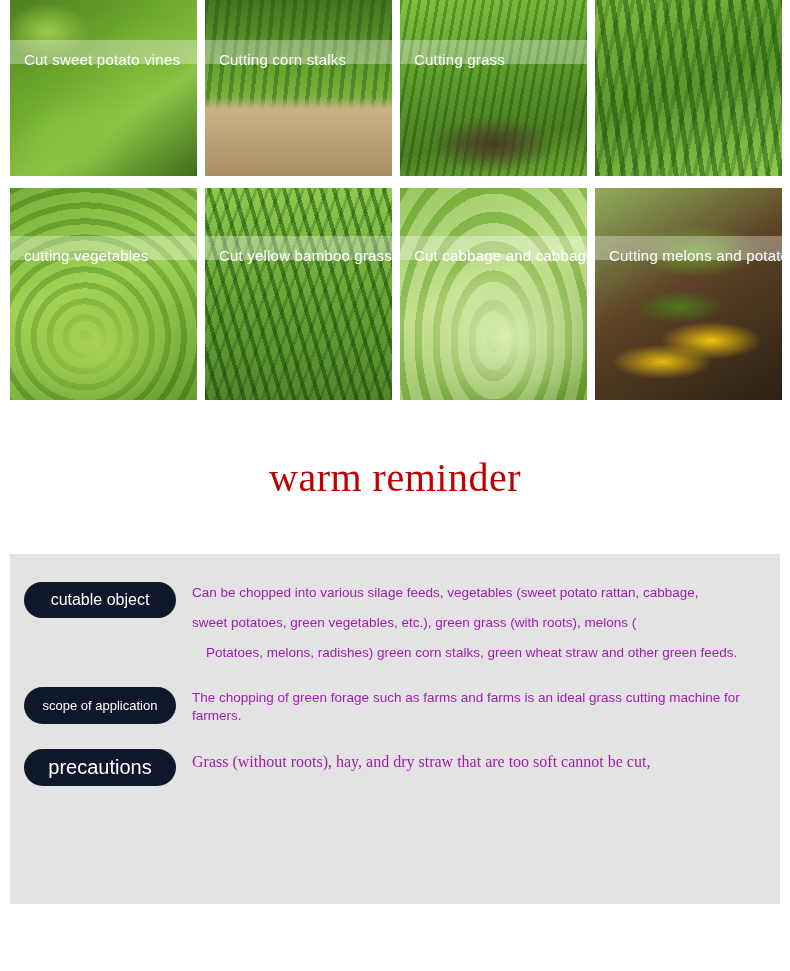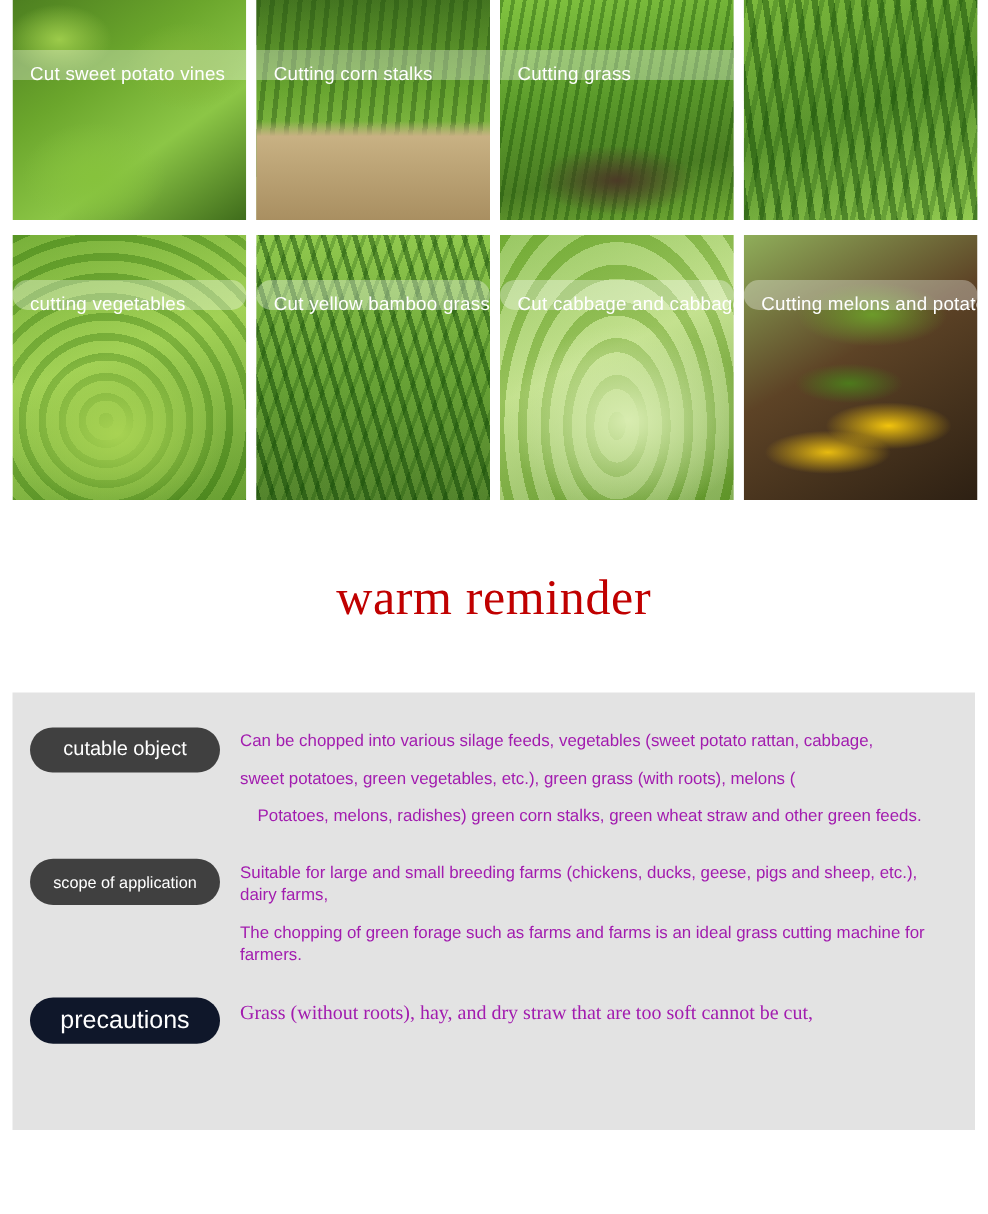--- a/index.html
+++ b/index.html
@@ -47,22 +47,21 @@
     line-height: 40px;
     background: rgba(255,255,255,0.33);
     color: #ffffff;
     font-size: 15px;
     padding-left: 14px;
     white-space: nowrap;
     box-sizing: border-box;
     letter-spacing: .2px;
   }
   .row2 .caption {
-    top: 36px;
-    border-radius: 14px;
+    top: 48px;
   }
 
   
   .p-sweetpotato {
     background:
       radial-gradient(ellipse 60px 40px at 20% 18%, #9ccb4a 0%, rgba(156,203,74,0) 70%),
       radial-gradient(ellipse 70px 50px at 75% 30%, #7fb536 0%, rgba(127,181,54,0) 70%),
       radial-gradient(ellipse 80px 60px at 35% 80%, #86c23c 0%, rgba(134,194,60,0) 72%),
       linear-gradient(145deg, #4d7f20 0%, #6ba62c 35%, #8cc646 65%, #3f6c1b 100%);
   }
@@ -141,21 +140,21 @@
   }
   .pill {
     flex: 0 0 auto;
     color: #ffffff;
     border-radius: 22px;
     text-align: center;
     white-space: nowrap;
     box-sizing: border-box;
   }
   .pill-black {
-    background: #404040;
+    background: #0f172a;
     font-size: 16px;
     padding: 9px 16px;
     min-width: 152px;
   }
   .pill-black.small {
     font-size: 13px;
     padding: 11px 16px;
     text-align: center;
   }
   .pill-red {
@@ -248,21 +247,20 @@
       <div class="block-body">
         <p class="indent-1">Can be chopped into various silage feeds, vegetables (sweet potato rattan, cabbage,</p>
         <p class="indent-1">sweet potatoes, green vegetables, etc.), green grass (with roots), melons (</p>
         <p class="indent-2">Potatoes, melons, radishes) green corn stalks, green wheat straw and other green feeds.</p>
       </div>
     </div>
 
     <div class="block">
       <div class="pill pill-black small">scope of application</div>
       <div class="block-body">
-        <p class="indent-1">Suitable for large and small breeding farms (chickens, ducks, geese, pigs and sheep, etc.), dairy farms,</p>
         <p class="indent-1">The chopping of green forage such as farms and farms is an ideal grass cutting machine for farmers.</p>
       </div>
     </div>
 
     <div class="block">
       <div class="pill pill-red">precautions</div>
       <div class="block-body">
         <p class="warn-line1">Grass (without roots), hay, and dry straw that are too soft cannot be cut,</p>
       </div>
     </div>

